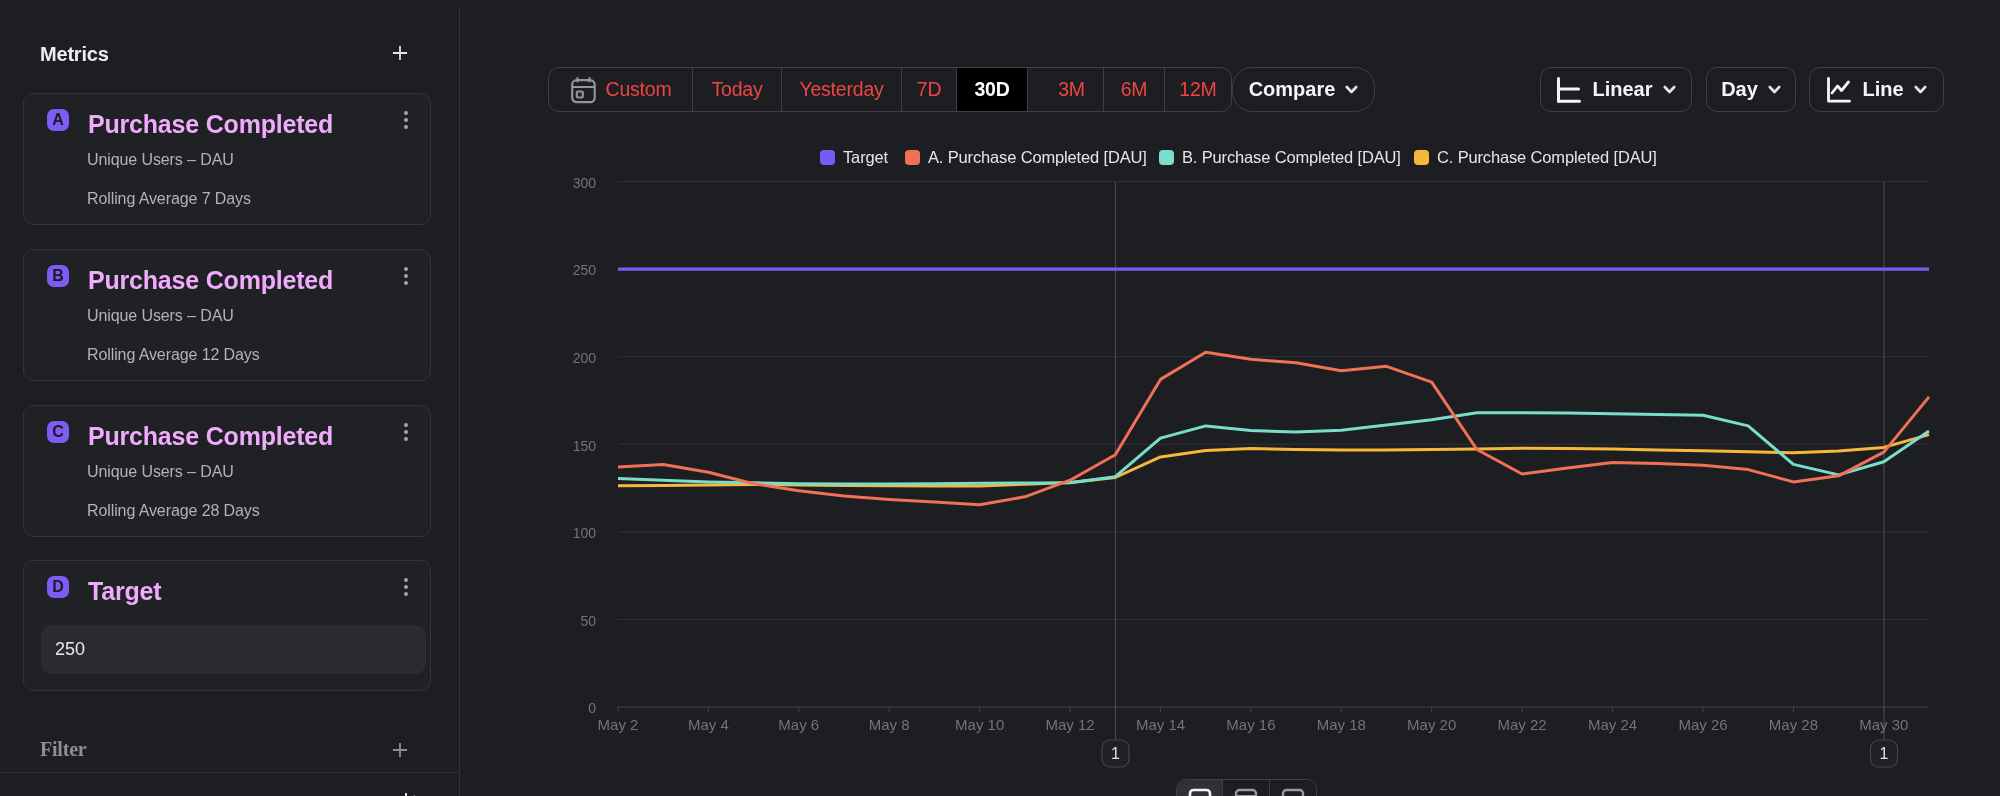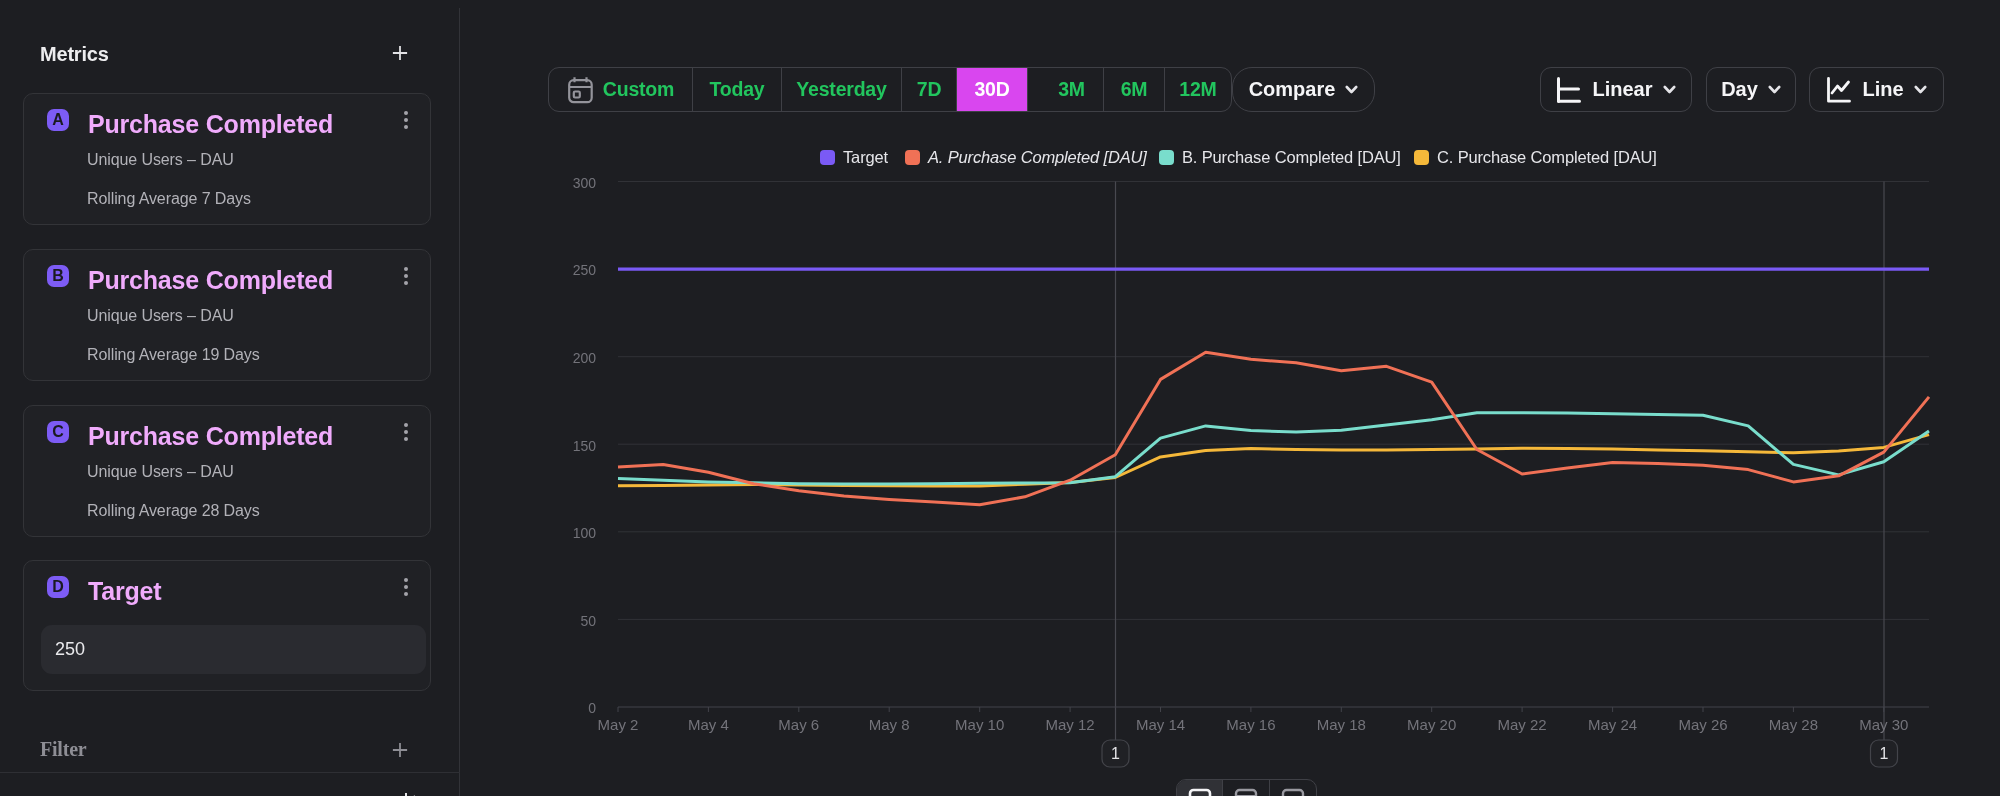--- a/index.html
+++ b/index.html
@@ -16,23 +16,23 @@
   .card-title { position:absolute; left:64px; top:16px; font-size:25px; font-weight:700; color:#f0abfc; letter-spacing:-0.2px; }
   .dots { position:absolute; right:22px; top:17px; width:4px; height:24px; }
   .dots i { display:block; width:4px; height:4px; border-radius:50%; background:#a3a3aa; margin:0 0 3px 0; }
   .sub { position:absolute; left:63px; font-size:16px; color:#b2b2b8; letter-spacing:-0.1px; }
   .t-input { position:absolute; left:17px; top:64px; width:385px; height:49px; background:#2a2b30; border-radius:11px; font-size:18px; color:#e9e9ec; line-height:49px; padding-left:14px; }
   .filter-head { position:absolute; left:40px; top:730px; font-size:20px; font-weight:700; color:#8e8e95; letter-spacing:-0.2px;font-family:Liberation Serif, serif; }
   .sb-divider { position:absolute; left:0px; top:764px; width:460px; height:1px; background:#2e2f34; }
 
   
   .seg { position:absolute; left:548px; top:67px; height:45px; display:flex; border:1.4px solid #3f4046; border-radius:11px; overflow:hidden; }
-  .seg > div { display:flex; align-items:center; justify-content:center; font-size:19.5px; color:#22c55e; border-right:1.4px solid #3f4046; letter-spacing:-0.2px;font-weight:bold; }
+  .seg > div { display:flex; align-items:center; justify-content:center; font-size:19.5px; color:#ef4444; border-right:1.4px solid #3f4046; letter-spacing:-0.2px; }
   .seg > div:last-child { border-right:none; }
-  .seg .active { background:#d946ef; color:#fff; font-weight:700; }
+  .seg .active { background:#000000; color:#fff; font-weight:700; }
   .btn { position:absolute; top:67px; height:45px; border:1.4px solid #3f4046; border-radius:11px; display:flex; align-items:center; justify-content:center; font-size:20px; font-weight:700; color:#f5f5f7; gap:10px; }
 
   
   .leg-item { position:absolute; top:148px; display:flex; align-items:center; }
   .leg-sw { width:15px; height:15px; border-radius:4px; margin-right:8px; }
   .leg-item span { font-size:16.5px; color:#e6e6ea; letter-spacing:-0.15px; }
 
   
   .mini { position:absolute; left:1176px; top:779px; width:141px; height:40px; border:1px solid #3f4046; border-radius:10px; display:flex; overflow:hidden; }
   .mini > div { width:47px; display:flex; justify-content:center; border-right:1px solid #3f4046; }
@@ -63,21 +63,21 @@
 
     <div class="card" style="top:241px;height:132px;">
       <div class="badge">B</div>
       <div class="card-title">Purchase Completed</div>
       <div class="dots">
           <i></i>
           <i></i>
           <i></i>
         </div>
       <div class="sub" style="top:57px;">Unique Users – DAU</div>
-      <div class="sub" style="top:96px;">Rolling Average 19 Days</div>
+      <div class="sub" style="top:96px;">Rolling Average 12 Days</div>
     </div>
 
     <div class="card" style="top:397px;height:132px;">
       <div class="badge">C</div>
       <div class="card-title">Purchase Completed</div>
       <div class="dots">
           <i></i>
           <i></i>
           <i></i>
         </div>
@@ -155,21 +155,21 @@
     Line
     <svg width="13" height="9" viewBox="0 0 13 9" fill="none" stroke="#e4e4e8" stroke-width="2.6" stroke-linecap="round" stroke-linejoin="round">
         <path d="M1.8 2L6.5 7L11.2 2"></path>
       </svg>
   </div>
 
   <div class="leg-item" style="left:820px;">
       <div class="leg-sw" style="background:#7a5af5;"></div>
       <span>Target</span>
     </div>
-  <div class="leg-item" style="left:905px;font-style:italic;">
+  <div class="leg-item" style="left:905px;">
       <div class="leg-sw" style="background:#f07156;"></div>
       <span>A. Purchase Completed [DAU]</span>
     </div>
   <div class="leg-item" style="left:1159px;">
       <div class="leg-sw" style="background:#79ddcc;"></div>
       <span>B. Purchase Completed [DAU]</span>
     </div>
   <div class="leg-item" style="left:1414px;">
       <div class="leg-sw" style="background:#f5b83a;"></div>
       <span>C. Purchase Completed [DAU]</span>

